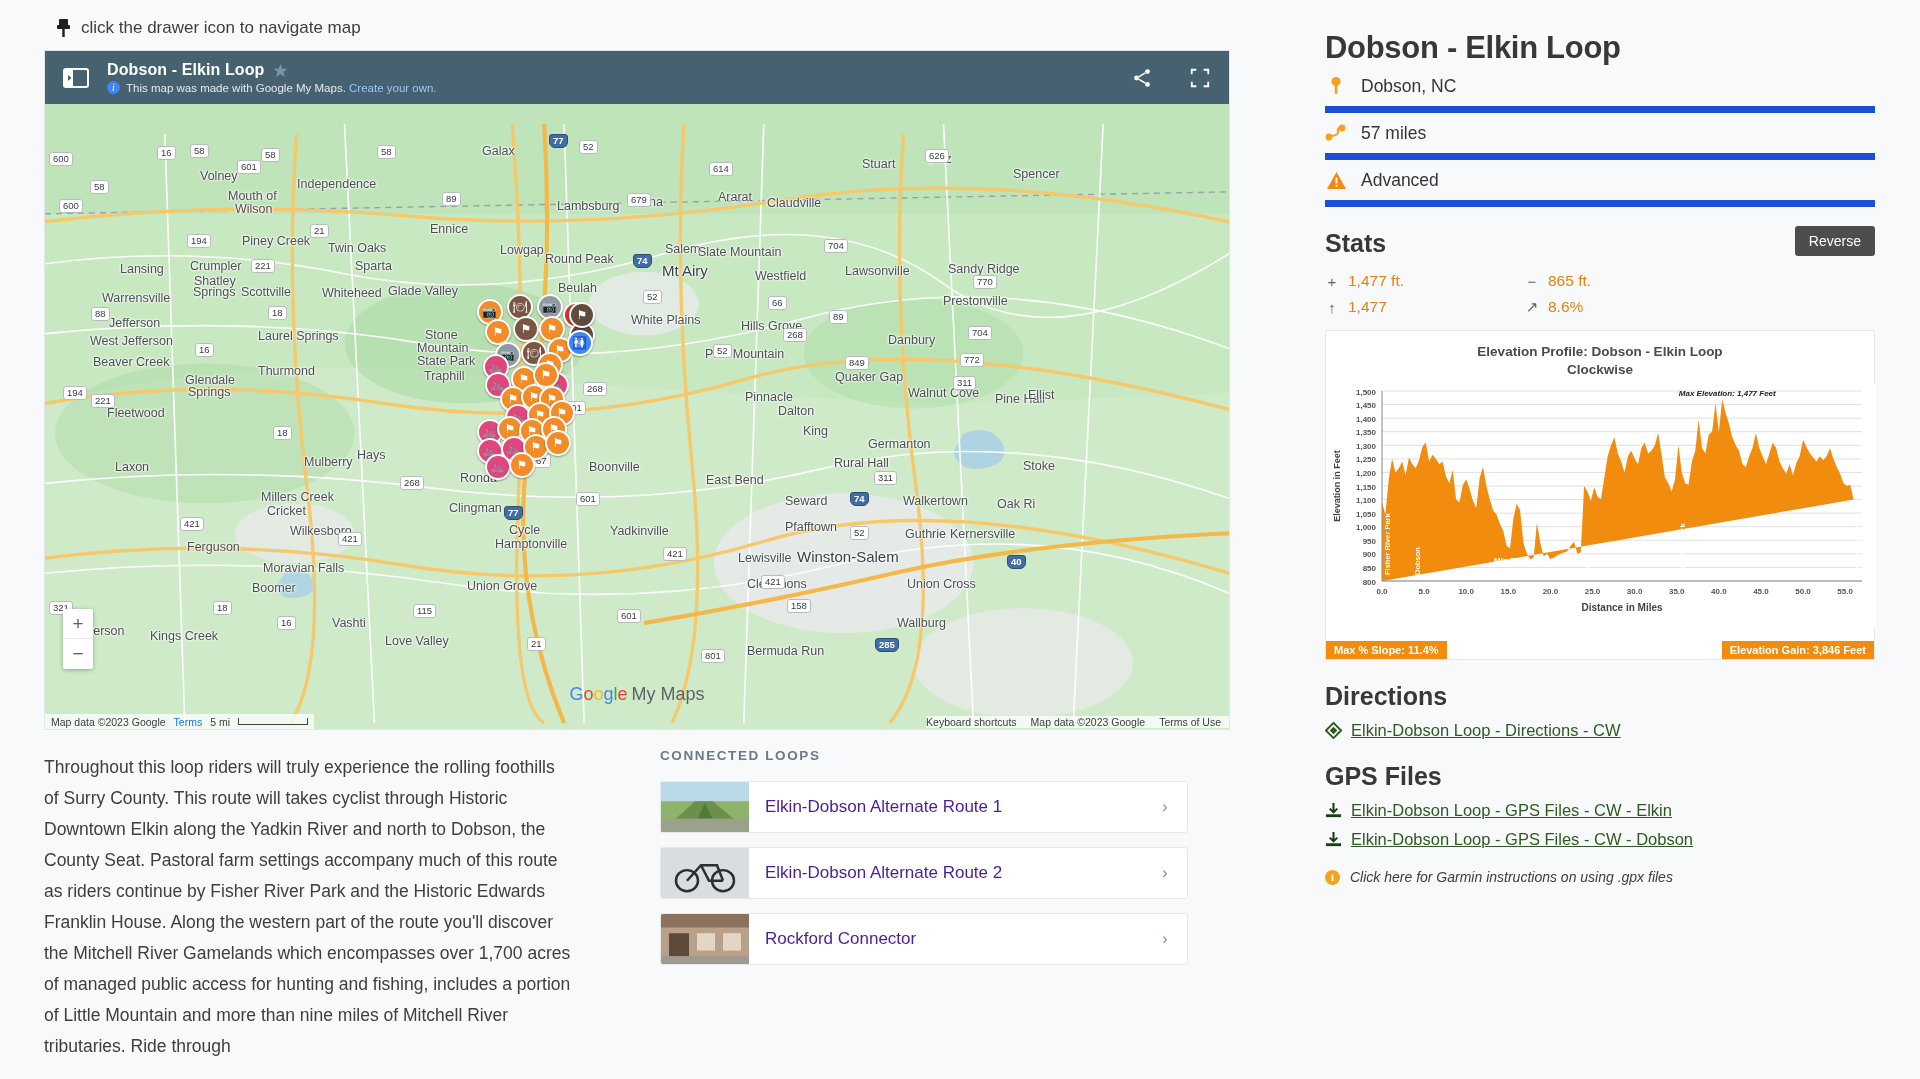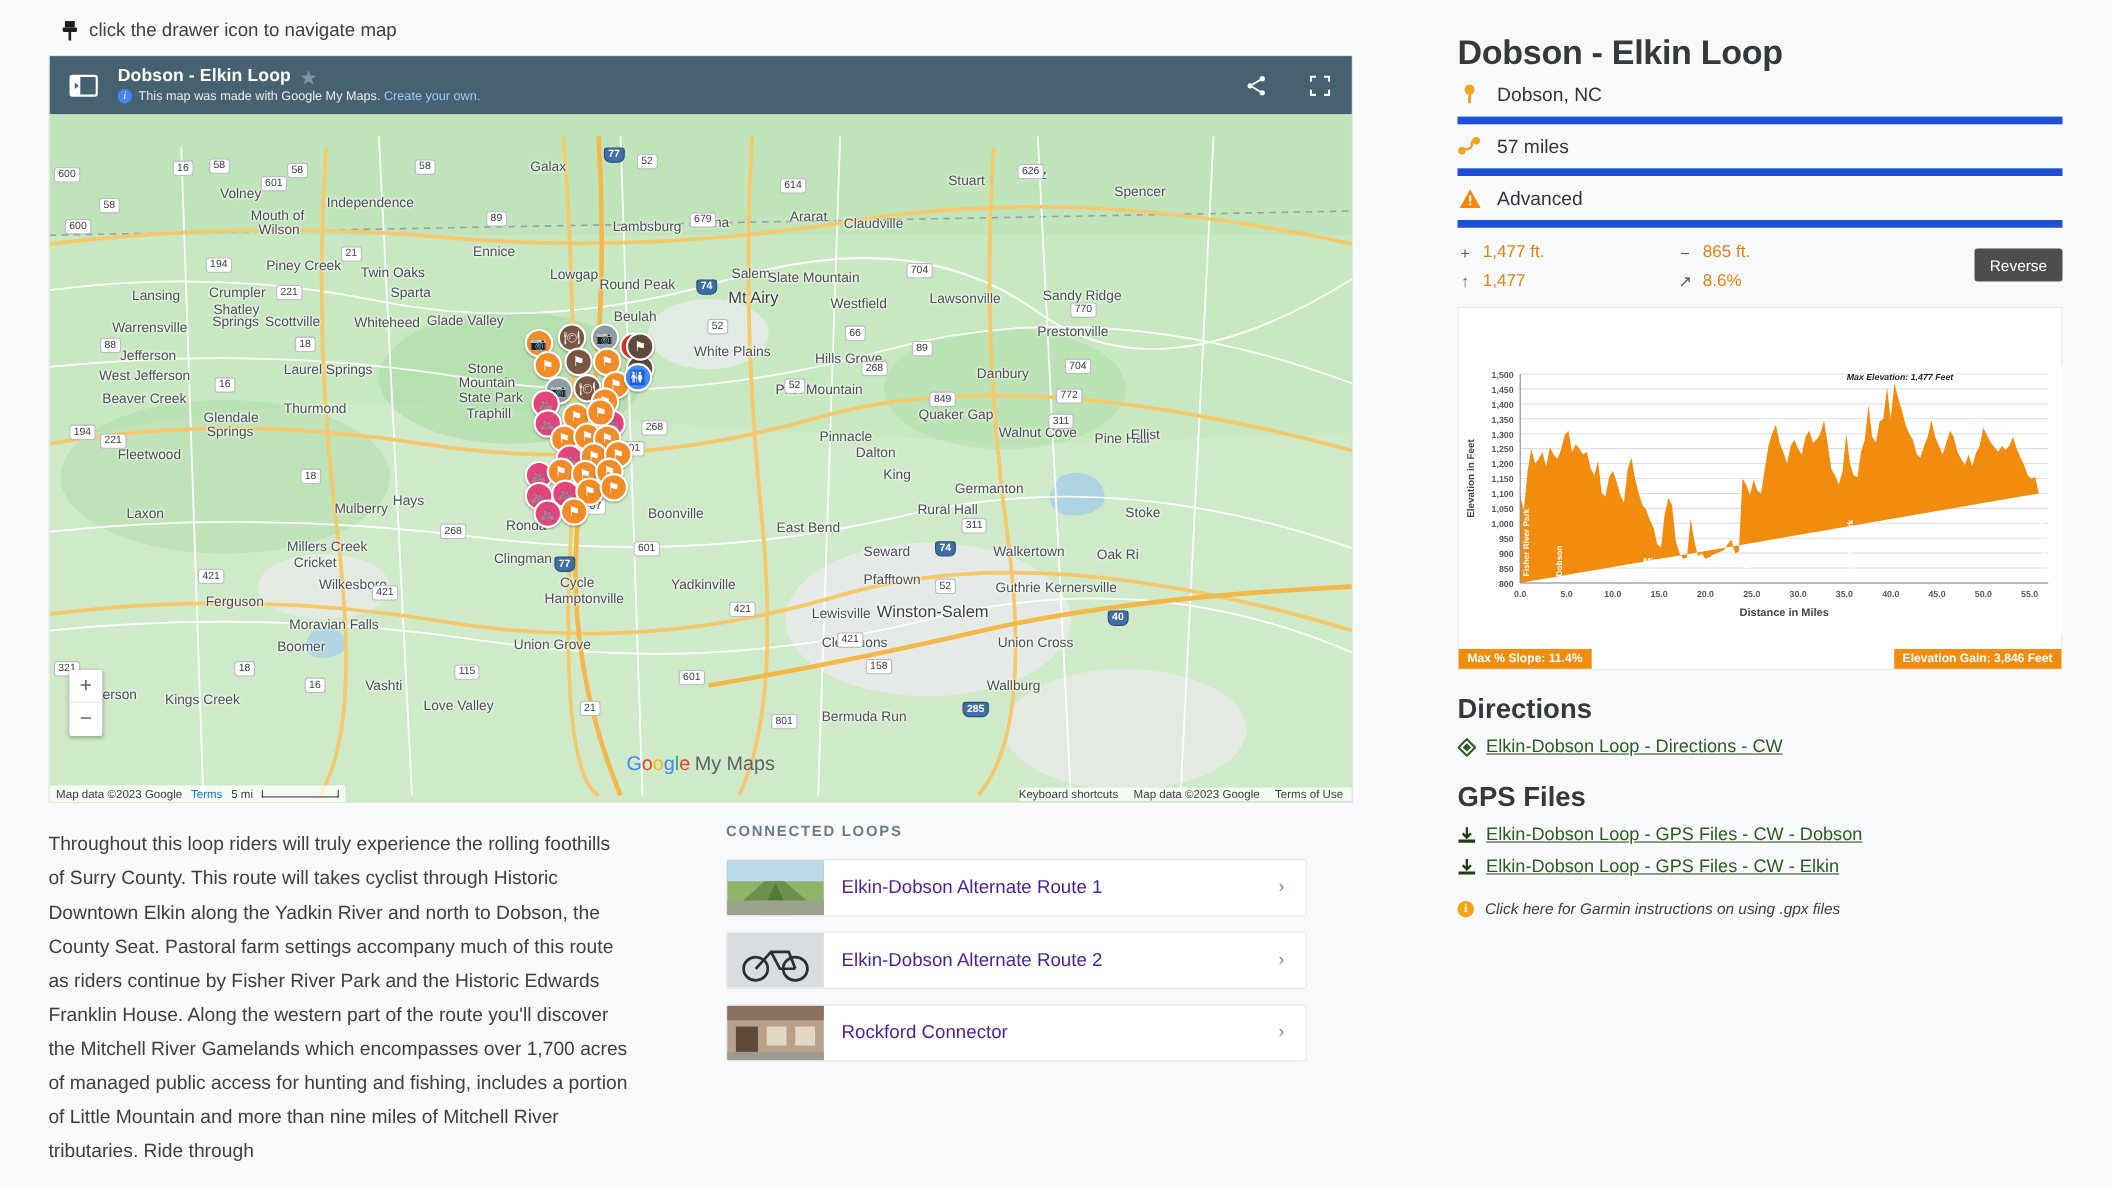--- a/index.html
+++ b/index.html
@@ -582,20 +582,21 @@
       <span class="meta-ico">
         <svg viewBox="0 0 22 20" width="21" height="19">
           <path d="M11 1 L21 19 L1 19 Z" fill="#F5870F"></path>
           <rect x="10" y="7" width="2" height="6" fill="#fff"></rect>
             <rect x="10" y="14.5" width="2" height="2" fill="#fff"></rect>
         </svg>
       </span>
       <span>Advanced</span>
     </div>
 
+    <h2 class="sec">Stats</h2>
 
     <div class="reverse-btn">Reverse</div>
 
     <div class="stats-grid">
       <div class="stat">
         <span class="stat-sym">+</span>
         <span class="stat-val">1,477 ft.</span>
       </div>
       <div class="stat">
         <span class="stat-sym">−</span>
@@ -605,20 +606,24 @@
         <span class="stat-sym">↑</span>
         <span class="stat-val">1,477</span>
       </div>
       <div class="stat">
         <span class="stat-sym">↗</span>
         <span class="stat-val">8.6%</span>
       </div>
     </div>
 
     <div class="chart-card">
+      <div class="chart-title">
+        <div>Elevation Profile: Dobson - Elkin Loop</div>
+        <div>Clockwise</div>
+      </div>
       <svg class="plot" id="plot" viewBox="0 0 550 244" preserveAspectRatio="none">
           <rect x="0" y="0" width="550" height="244" fill="#fff"></rect>
           <line x1="56" y1="198" x2="536" y2="198" stroke="#e0e0e0" stroke-width="1"></line>
           <text x="50" y="201.5" text-anchor="end" font-size="8" font-family="&quot;Liberation Sans&quot;, sans-serif" fill="#555" font-weight="bold">800</text>
           <line x1="56" y1="184.42857142857142" x2="536" y2="184.42857142857142" stroke="#e0e0e0" stroke-width="1"></line>
           <text x="50" y="187.92857142857142" text-anchor="end" font-size="8" font-family="&quot;Liberation Sans&quot;, sans-serif" fill="#555" font-weight="bold">850</text>
           <line x1="56" y1="170.85714285714286" x2="536" y2="170.85714285714286" stroke="#e0e0e0" stroke-width="1"></line>
           <text x="50" y="174.35714285714286" text-anchor="end" font-size="8" font-family="&quot;Liberation Sans&quot;, sans-serif" fill="#555" font-weight="bold">900</text>
           <line x1="56" y1="157.28571428571428" x2="536" y2="157.28571428571428" stroke="#e0e0e0" stroke-width="1"></line>
           <text x="50" y="160.78571428571428" text-anchor="end" font-size="8" font-family="&quot;Liberation Sans&quot;, sans-serif" fill="#555" font-weight="bold">950</text>
@@ -683,28 +688,28 @@
       </svg>
       <a href="#">Elkin-Dobson Loop - Directions - CW</a>
     </div>
 
     <h2 class="sec">GPS Files</h2>
     <div class="link-row">
       <svg width="17" height="17" viewBox="0 0 18 18">
         <path d="M9 1 V10 M5 7 L9 11 L13 7" stroke="#1f3d14" stroke-width="2.2" fill="none"></path>
         <path d="M1 13 H17 V16 H1 Z" fill="#1f3d14"></path>
       </svg>
-      <a href="#">Elkin-Dobson Loop - GPS Files - CW - Dobson</a>
+      <a href="#">Elkin-Dobson Loop - GPS Files - CW - Elkin</a>
     </div>
     <div class="link-row">
       <svg width="17" height="17" viewBox="0 0 18 18">
         <path d="M9 1 V10 M5 7 L9 11 L13 7" stroke="#1f3d14" stroke-width="2.2" fill="none"></path>
         <path d="M1 13 H17 V16 H1 Z" fill="#1f3d14"></path>
       </svg>
-      <a href="#">Elkin-Dobson Loop - GPS Files - CW - Elkin</a>
+      <a href="#">Elkin-Dobson Loop - GPS Files - CW - Dobson</a>
     </div>
 
     <div class="note-row">
       <span class="note-dot">i</span>
       <span class="txt">Click here for Garmin instructions on using .gpx files</span>
     </div>
   </div>
 </div>
 
 </body></html>

